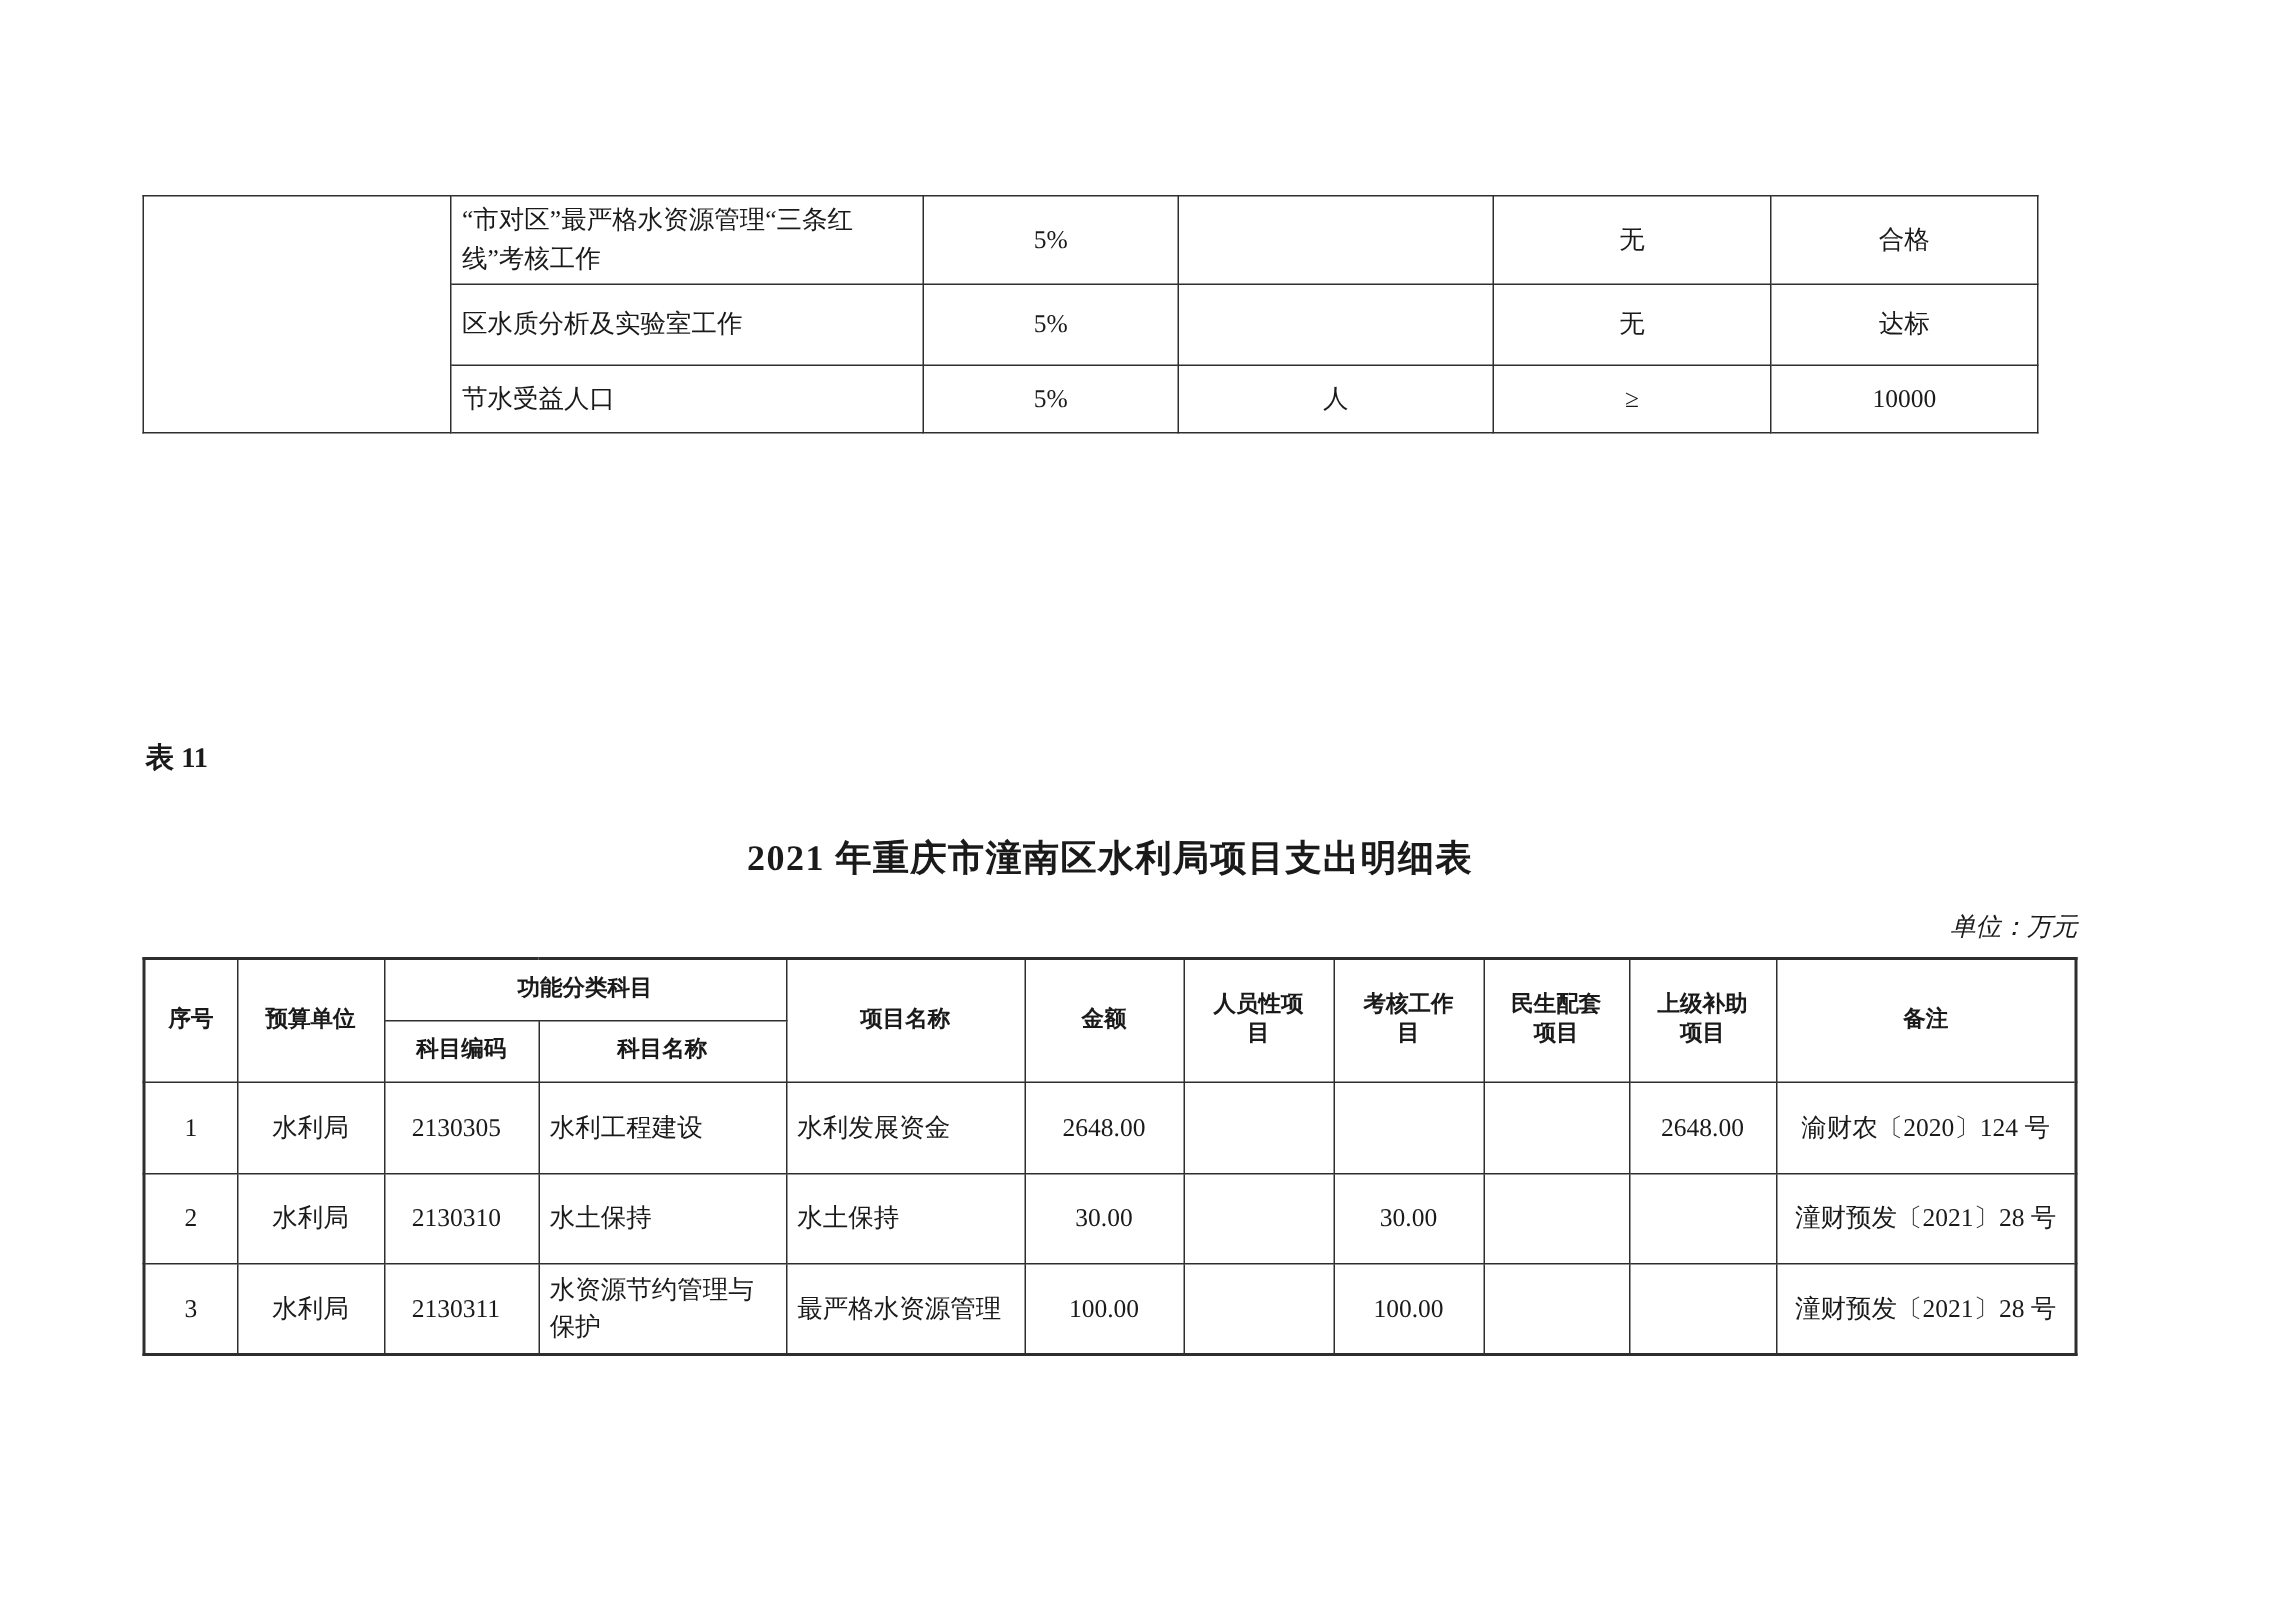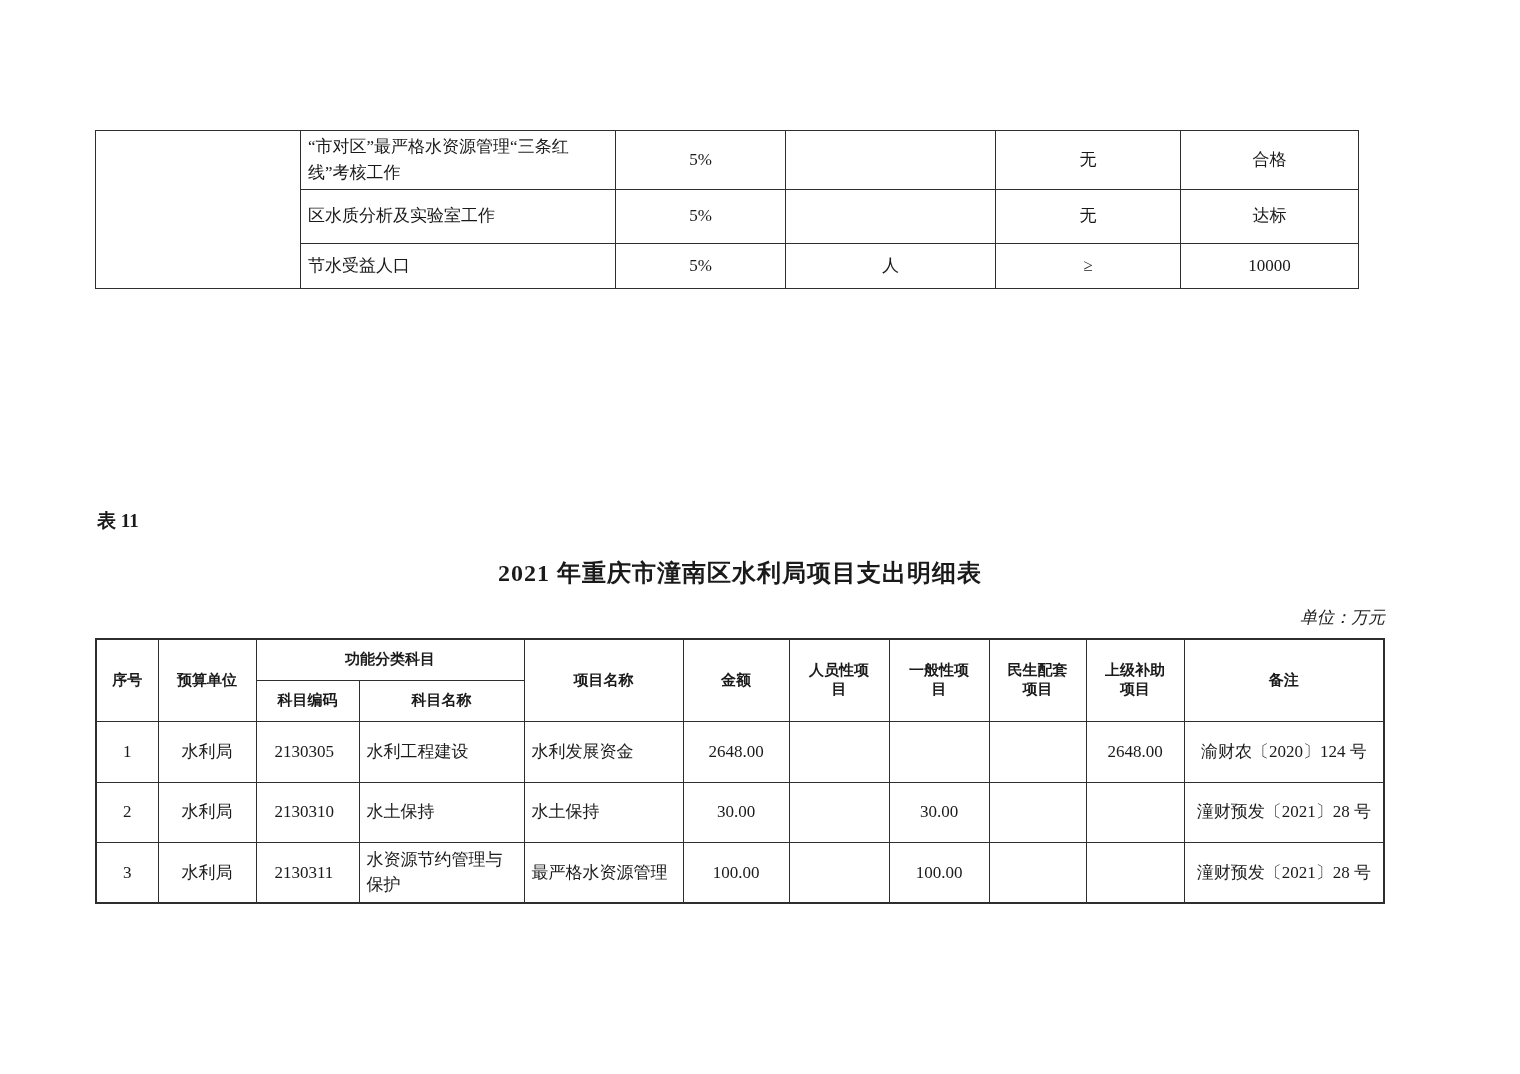--- a/index.html
+++ b/index.html
@@ -14,21 +14,21 @@
     line-height:1.55;
   }
   .pre{white-space:pre-line;}
   .left{text-align:left;padding-left:7px;}
   .tight-left{text-align:left;padding-left:18px;}
 
   
   #top-table{position:absolute;left:95px;top:130px;width:1263px;}
 
   
-  #table-label{position:absolute;left:97px;top:508px;font-size:19px;font-weight:bold;}
+  #table-label{position:absolute;left:97px;top:492px;font-size:19px;font-weight:bold;}
   #doc-title{
     position:absolute;left:95px;top:548px;width:1290px;text-align:center;
     font-size:24px;font-weight:bold;letter-spacing:1px;line-height:50px;
   }
   #unit-note{position:absolute;left:95px;top:606px;width:1290px;text-align:right;font-size:17px;font-style:italic;}
 
   
   #detail-table{position:absolute;left:95px;top:638px;width:1288px;border:2px solid #2e2e2e;}
   #detail-table th{font-size:15px;font-weight:bold;line-height:1.3;text-align:center;}
   #detail-table td{line-height:1.5;}
@@ -92,21 +92,21 @@
   </colgroup>
   <tbody>
       <tr style="height:41px;">
     <th rowspan="2">序号</th>
     <th rowspan="2">预算单位</th>
     <th colspan="2">功能分类科目</th>
     <th rowspan="2">项目名称</th>
     <th rowspan="2">金额</th>
     <th rowspan="2" class="pre">人员性项
 目</th>
-    <th rowspan="2" class="pre">一般性项
+    <th rowspan="2" class="pre">考核工作
 目</th>
     <th rowspan="2" class="pre">民生配套
 项目</th>
     <th rowspan="2" class="pre">上级补助
 项目</th>
     <th rowspan="2">备注</th>
   </tr>
   <tr style="height:41px;">
     <th>科目编码</th>
     <th>科目名称</th>

